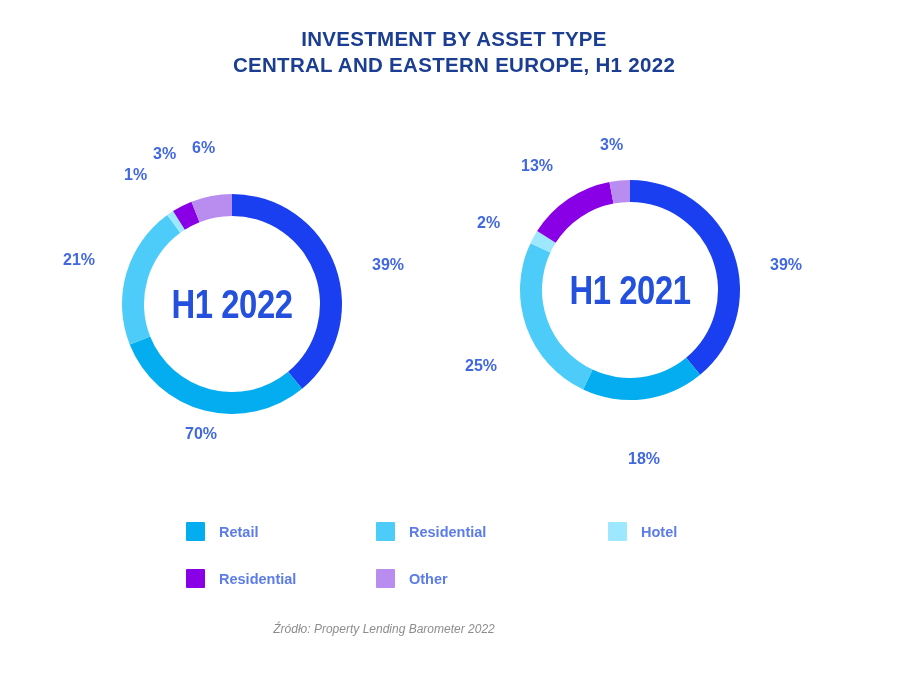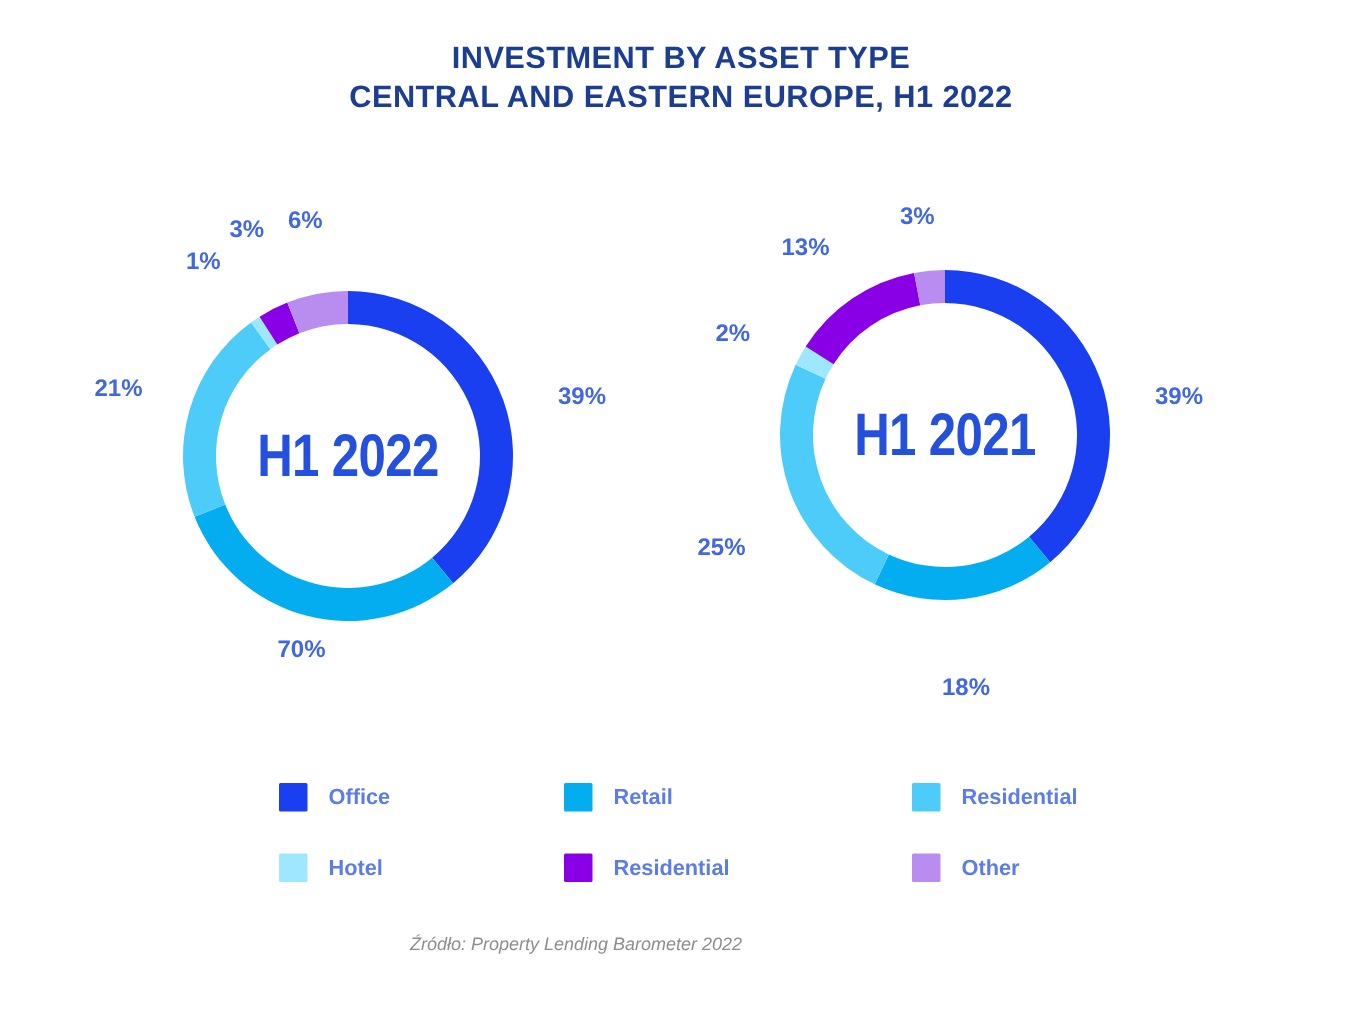--- a/index.html
+++ b/index.html
@@ -161,24 +161,20 @@
       <div class="pct-label" style="left: 770px; top: 256px; color: rgb(66, 104, 224);">39%</div>
       <div class="pct-label" style="left: 628px; top: 425px; color: rgb(66, 104, 224); margin-top: 25px;">18%</div>
       <div class="pct-label" style="left: 465px; top: 357px; color: rgb(66, 104, 224);">25%</div>
       <div class="pct-label" style="left: 477px; top: 214px; color: rgb(66, 104, 224);">2%</div>
       <div class="pct-label" style="left: 521px; top: 157px; color: rgb(66, 104, 224);">13%</div>
       <div class="pct-label" style="left: 600px; top: 136px; color: rgb(66, 104, 224);">3%</div>
     </div>
 
   <div class="legend" id="legend">
       <div class="legend-item">
-        <span class="legend-swatch" style="background: rgb(26, 63, 240);"></span>
-        <span class="legend-text">Office</span>
-      </div>
-      <div class="legend-item">
         <span class="legend-swatch" style="background: rgb(4, 173, 240);"></span>
         <span class="legend-text">Retail</span>
       </div>
       <div class="legend-item">
         <span class="legend-swatch" style="background: rgb(77, 204, 250);"></span>
         <span class="legend-text">Residential</span>
       </div>
       <div class="legend-item">
         <span class="legend-swatch" style="background: rgb(157, 232, 255);"></span>
         <span class="legend-text">Hotel</span>

